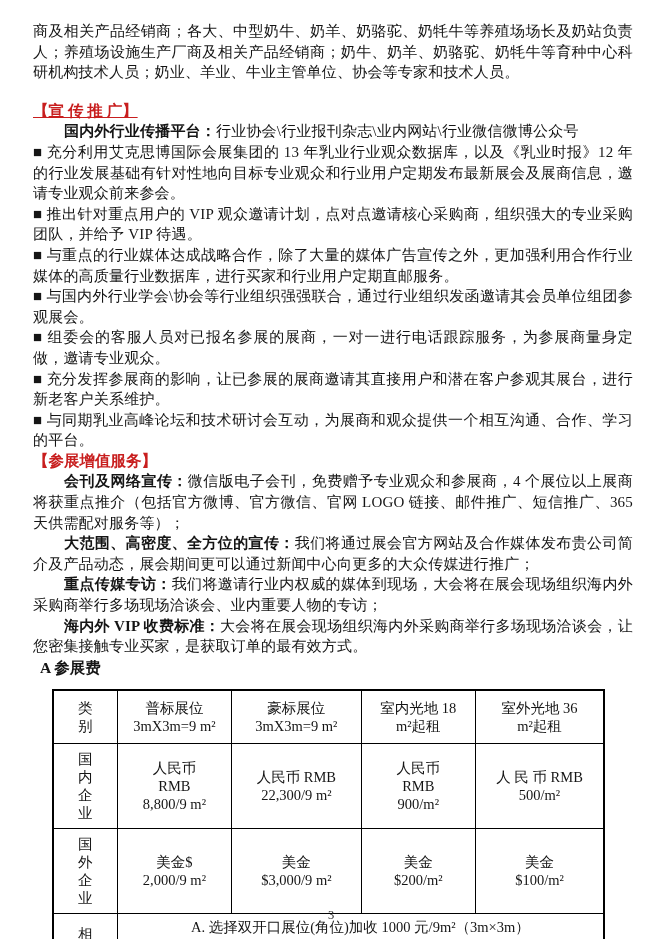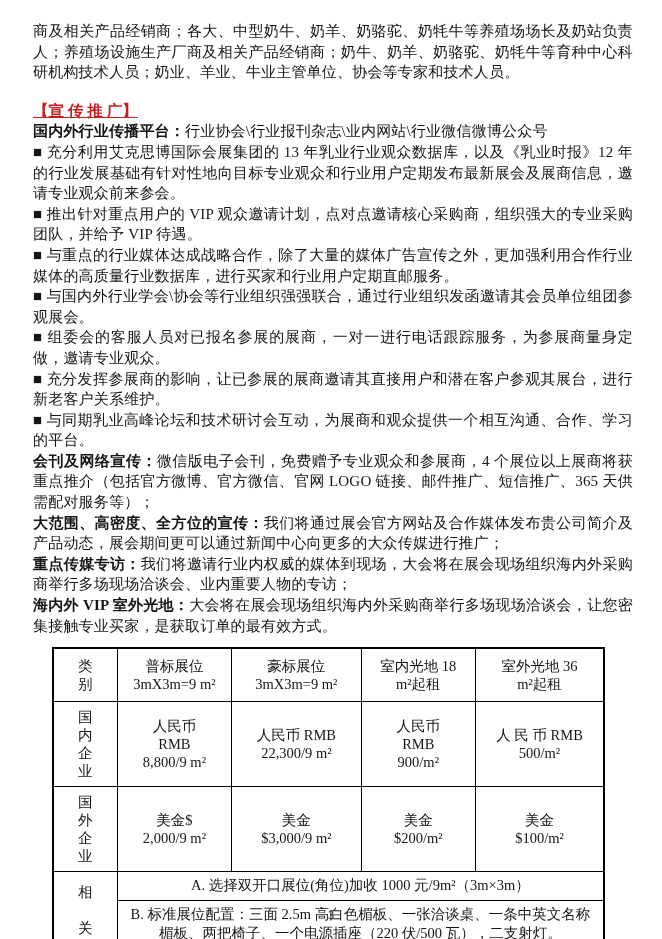--- a/index.html
+++ b/index.html
@@ -16,21 +16,21 @@
     padding: 21px 29px 0 33px;
     position: relative;
   }
   .para {
     margin: 0;
     font-size: 15px;
     line-height: 20.6px;
     text-align: justify;
     letter-spacing: 0.2px;
   }
-  .lead { font-weight: 700; }
+  .lead { font-weight: 700; margin-left: 31px; }
   .sec-heading {
     margin: 0;
     font-size: 15.5px;
     line-height: 20.6px;
     font-weight: 700;
     color: var(--heading-red, #c81e1e);
   }
   .sec-heading.gap-top { margin-top: 18px; text-decoration: underline; }
   .sub-heading {
     margin: 0 0 0 7px;
@@ -80,26 +80,28 @@
   <p class="para"><span class="lead">国内外行业传播平台：</span><span>行业协会\行业报刊杂志\业内网站\行业微信微博公众号</span></p>
 
   <p class="para">■ 充分利用艾克思博国际会展集团的 13 年乳业行业观众数据库，以及《乳业时报》12 年的行业发展基础有针对性地向目标专业观众和行业用户定期发布最新展会及展商信息，邀请专业观众前来参会。</p>
   <p class="para">■ 推出针对重点用户的 VIP 观众邀请计划，点对点邀请核心采购商，组织强大的专业采购团队，并给予 VIP 待遇。</p>
   <p class="para">■ 与重点的行业媒体达成战略合作，除了大量的媒体广告宣传之外，更加强利用合作行业媒体的高质量行业数据库，进行买家和行业用户定期直邮服务。</p>
   <p class="para">■ 与国内外行业学会\协会等行业组织强强联合，通过行业组织发函邀请其会员单位组团参观展会。</p>
   <p class="para">■ 组委会的客服人员对已报名参展的展商，一对一进行电话跟踪服务，为参展商量身定做，邀请专业观众。</p>
   <p class="para">■ 充分发挥参展商的影响，让已参展的展商邀请其直接用户和潜在客户参观其展台，进行新老客户关系维护。</p>
   <p class="para">■ 与同期乳业高峰论坛和技术研讨会互动，为展商和观众提供一个相互沟通、合作、学习的平台。</p>
 
+  <h2 class="sec-heading">【参展增值服务】</h2>
 
   <p class="para"><span class="lead">会刊及网络宣传：</span><span>微信版电子会刊，免费赠予专业观众和参展商，4 个展位以上展商将获重点推介（包括官方微博、官方微信、官网 LOGO 链接、邮件推广、短信推广、365 天供需配对服务等）；</span></p>
   <p class="para"><span class="lead">大范围、高密度、全方位的宣传：</span><span>我们将通过展会官方网站及合作媒体发布贵公司简介及产品动态，展会期间更可以通过新闻中心向更多的大众传媒进行推广；</span></p>
   <p class="para"><span class="lead">重点传媒专访：</span><span>我们将邀请行业内权威的媒体到现场，大会将在展会现场组织海内外采购商举行多场现场洽谈会、业内重要人物的专访；</span></p>
-  <p class="para"><span class="lead">海内外 VIP 室外光地：</span><span>大会将在展会现场组织海内外采购商举行多场现场洽谈会，让您密集接触专业买家，是获取订单的最有效方式。</span></p>
+  <p class="para"><span class="lead">海内外 VIP 收费标准：</span><span>大会将在展会现场组织海内外采购商举行多场现场洽谈会，让您密集接触专业买家，是获取订单的最有效方式。</span></p>
 
+  <h3 class="sub-heading">A 参展费</h3>
 
   <table class="fee-table">
     <colgroup>
       <col style="width:64px">
         <col style="width:114px">
         <col style="width:129px">
         <col style="width:114px">
         <col style="width:128px">
     </colgroup>
     <tbody>

